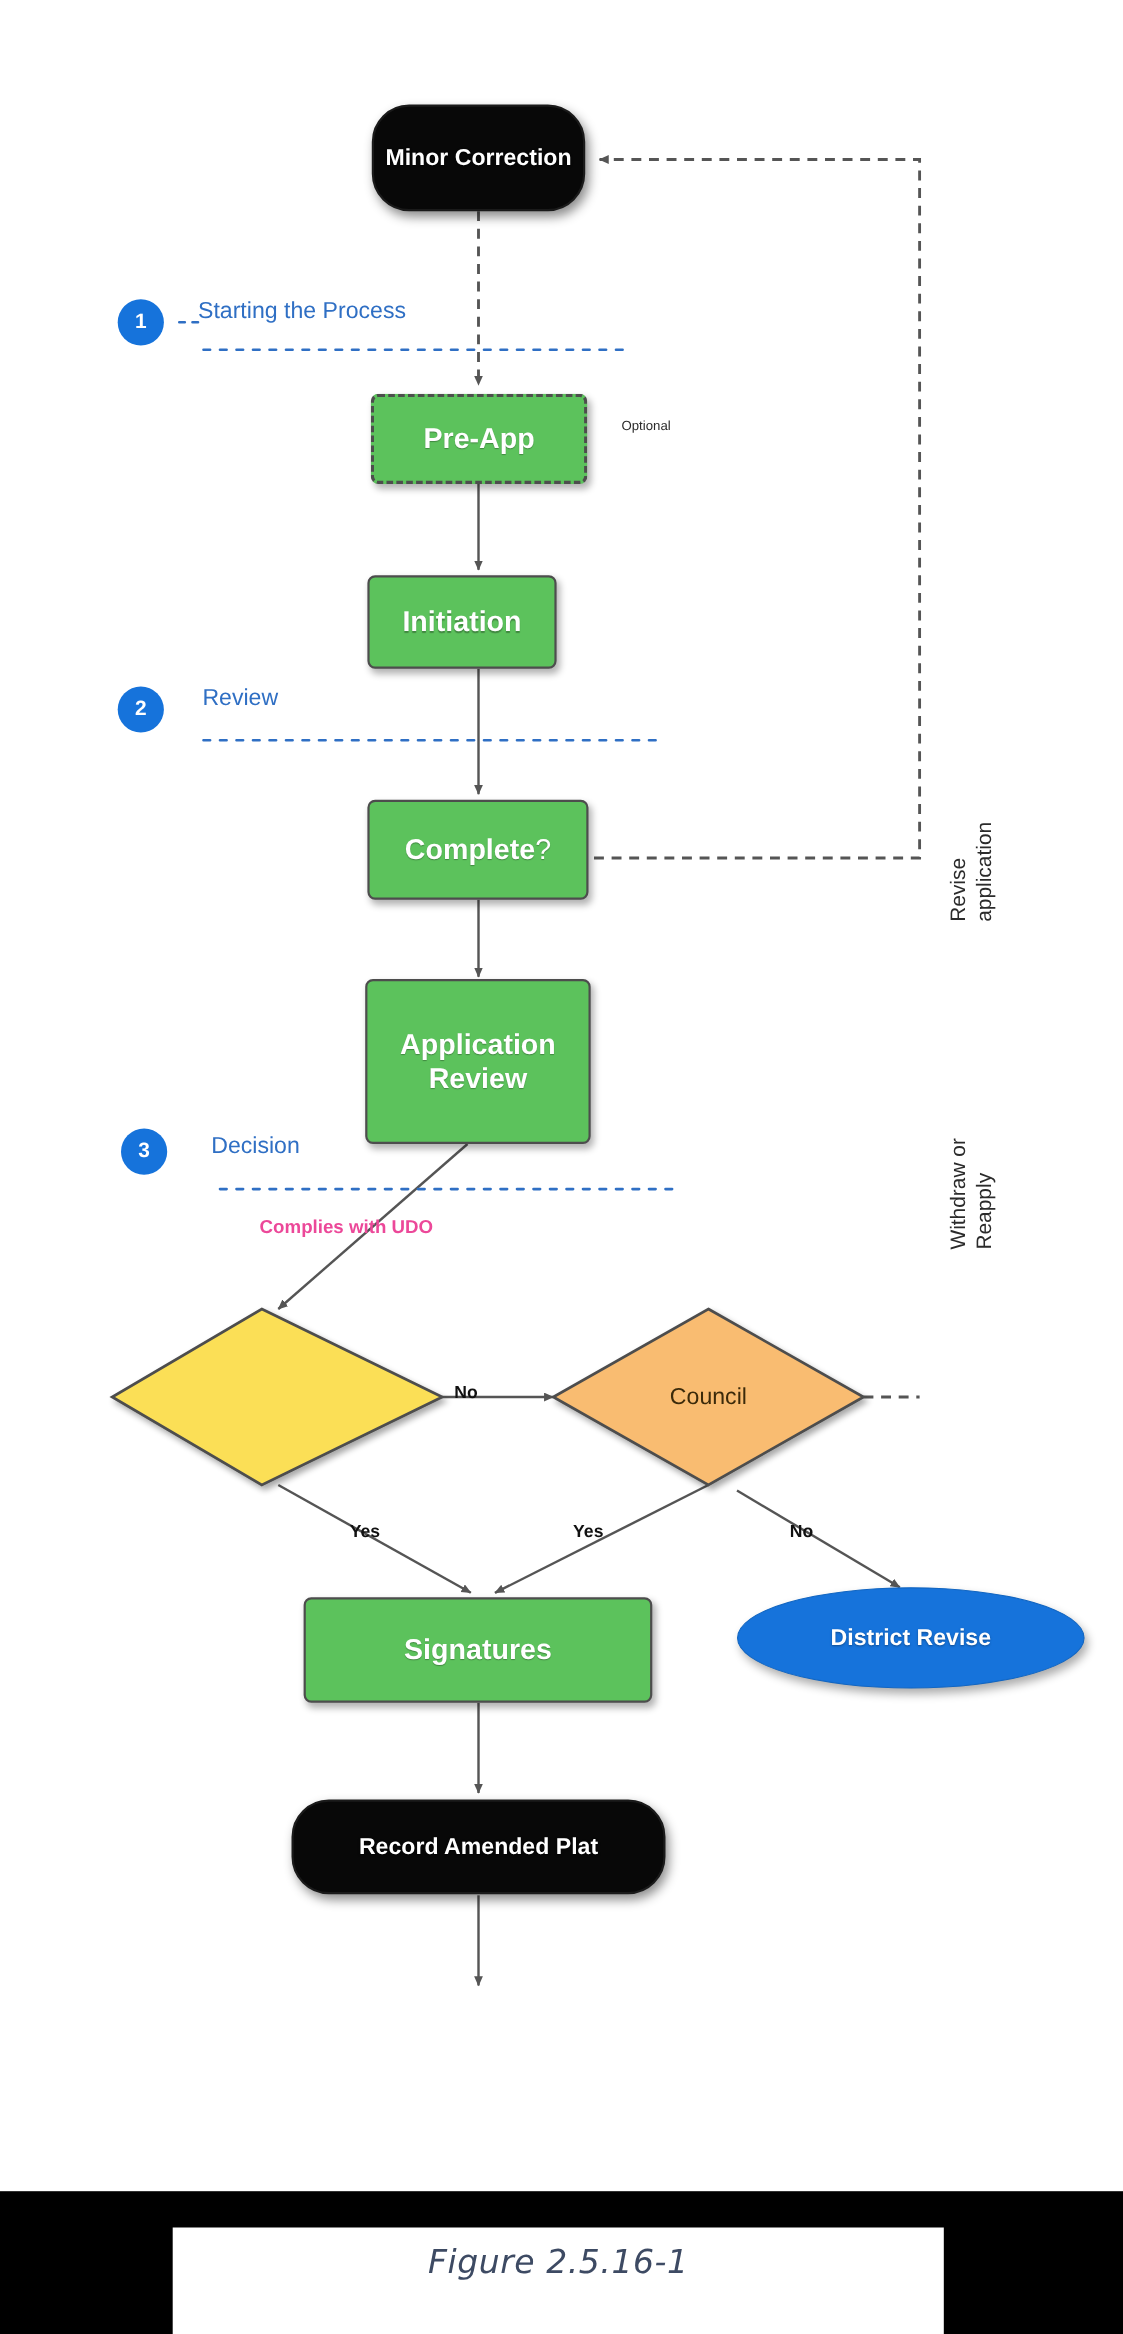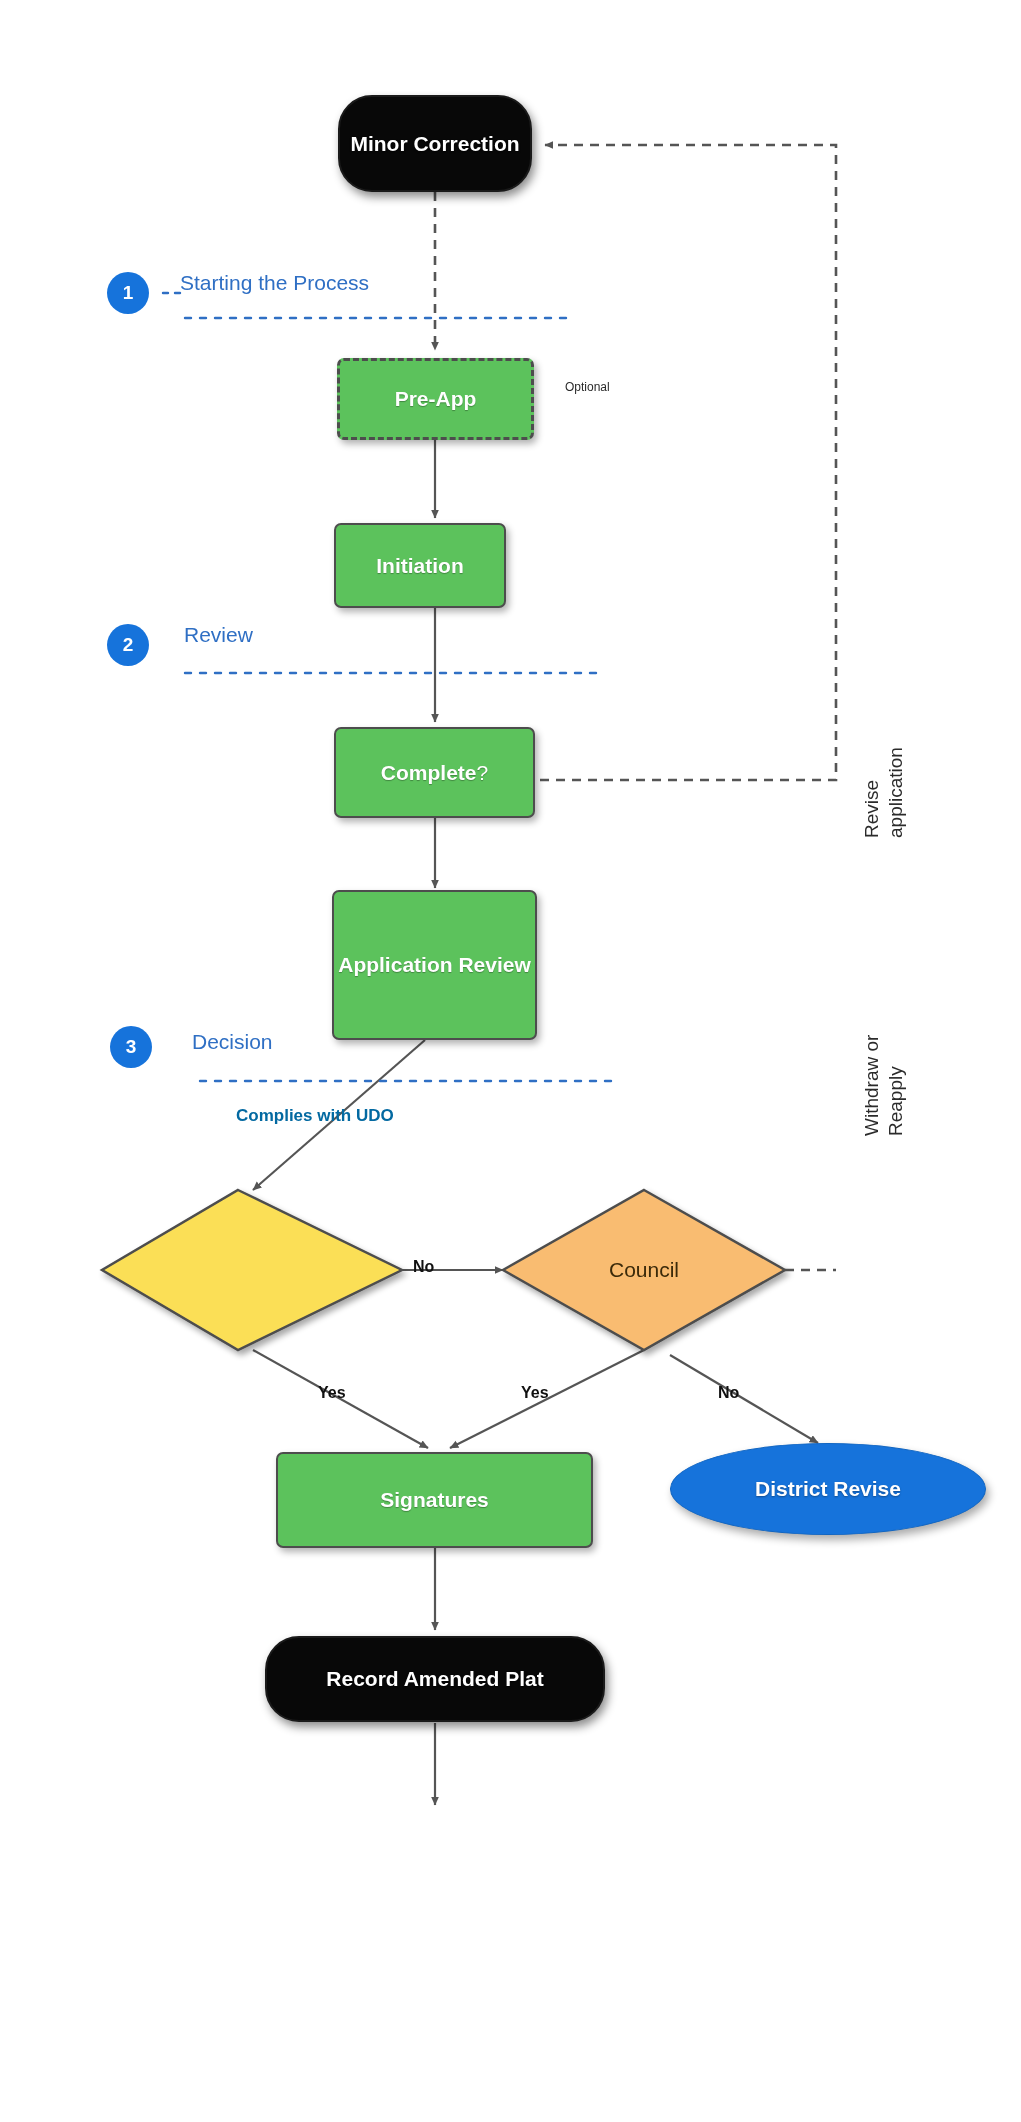--- a/index.html
+++ b/index.html
@@ -41,21 +41,21 @@
 
   .node .lbl{display:block;}
 
   
   .proc{
     background:#5cc25c;
     border:2.5px solid #4d4d4d;
     border-radius:7px;
     color:#ffffff;
     font-weight:bold;
-    font-size:21px;
+    font-size:26px;
     text-shadow:0 1px 1px rgba(0,0,0,.30);
     box-shadow:3px 4px 7px rgba(0,0,0,.30);
   }
   .proc.dashed{
     border-style:dashed;
     border-width:3px;
   }
   .proc .qmark{font-weight:normal;}
 
   
@@ -124,21 +124,21 @@
   }
 
   
   .anno{
     position:absolute;
     white-space:nowrap;
     color:#1a1a1a;
   }
   .anno.optional{font-size:12px;color:#2b2b2b;font-weight:normal;}
   .anno.edgelbl{font-size:16px;font-weight:bold;color:#111111;}
-  .anno.udo{font-size:17px;font-weight:bold;color:#0369a1;}
+  .anno.udo{font-size:17px;font-weight:bold;color:#ec4899;}
   .anno.vert{
     font-size:19px;
     font-weight:normal;
     color:#2b2b2b;
     transform:rotate(-90deg);
     transform-origin:left top;
     line-height:1.25;
   }
   .anno.vert .l2{display:block;}
 
@@ -312,14 +312,19 @@
     </div>
     <div class="phase-label" style="left:184px; top:623px;">Review</div>
 
     <div class="phase-badge" style="left:110px; top:1026px;">
       <span>3</span>
     </div>
     <div class="phase-label" style="left:192px; top:1030px;">Decision</div>
 
   </div>
 
+  <div id="caption-band">
+    <div id="caption-panel">
+      <div id="caption-text">Figure 2.5.16-1</div>
+    </div>
+  </div>
 
 </div>
 
 </body></html>

